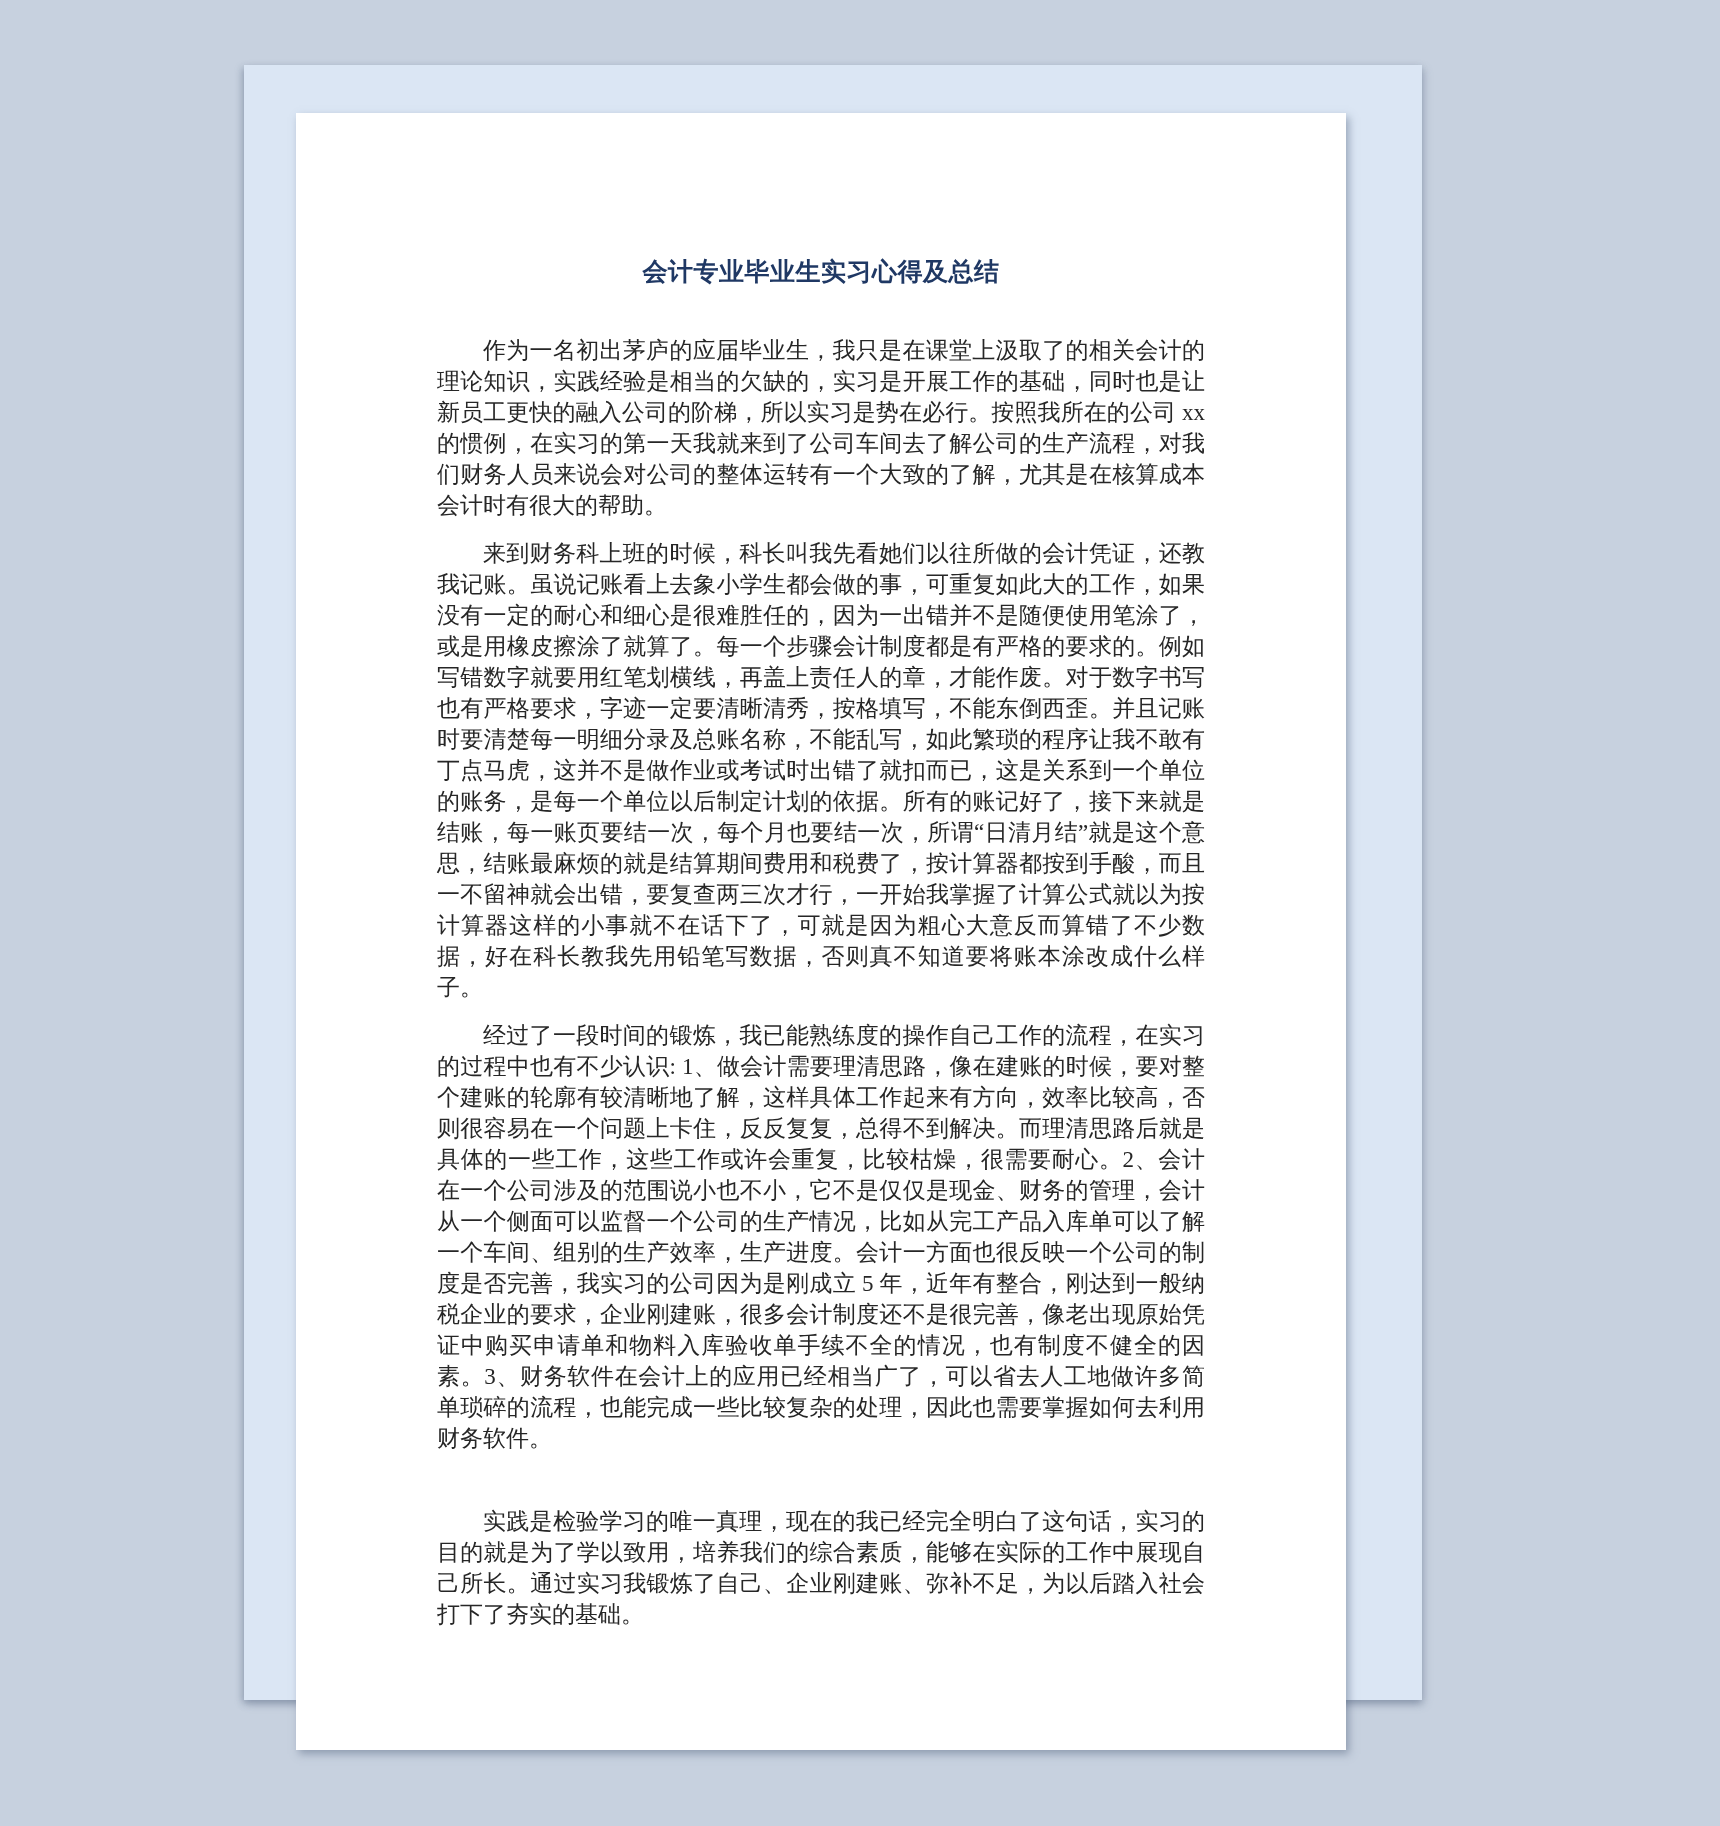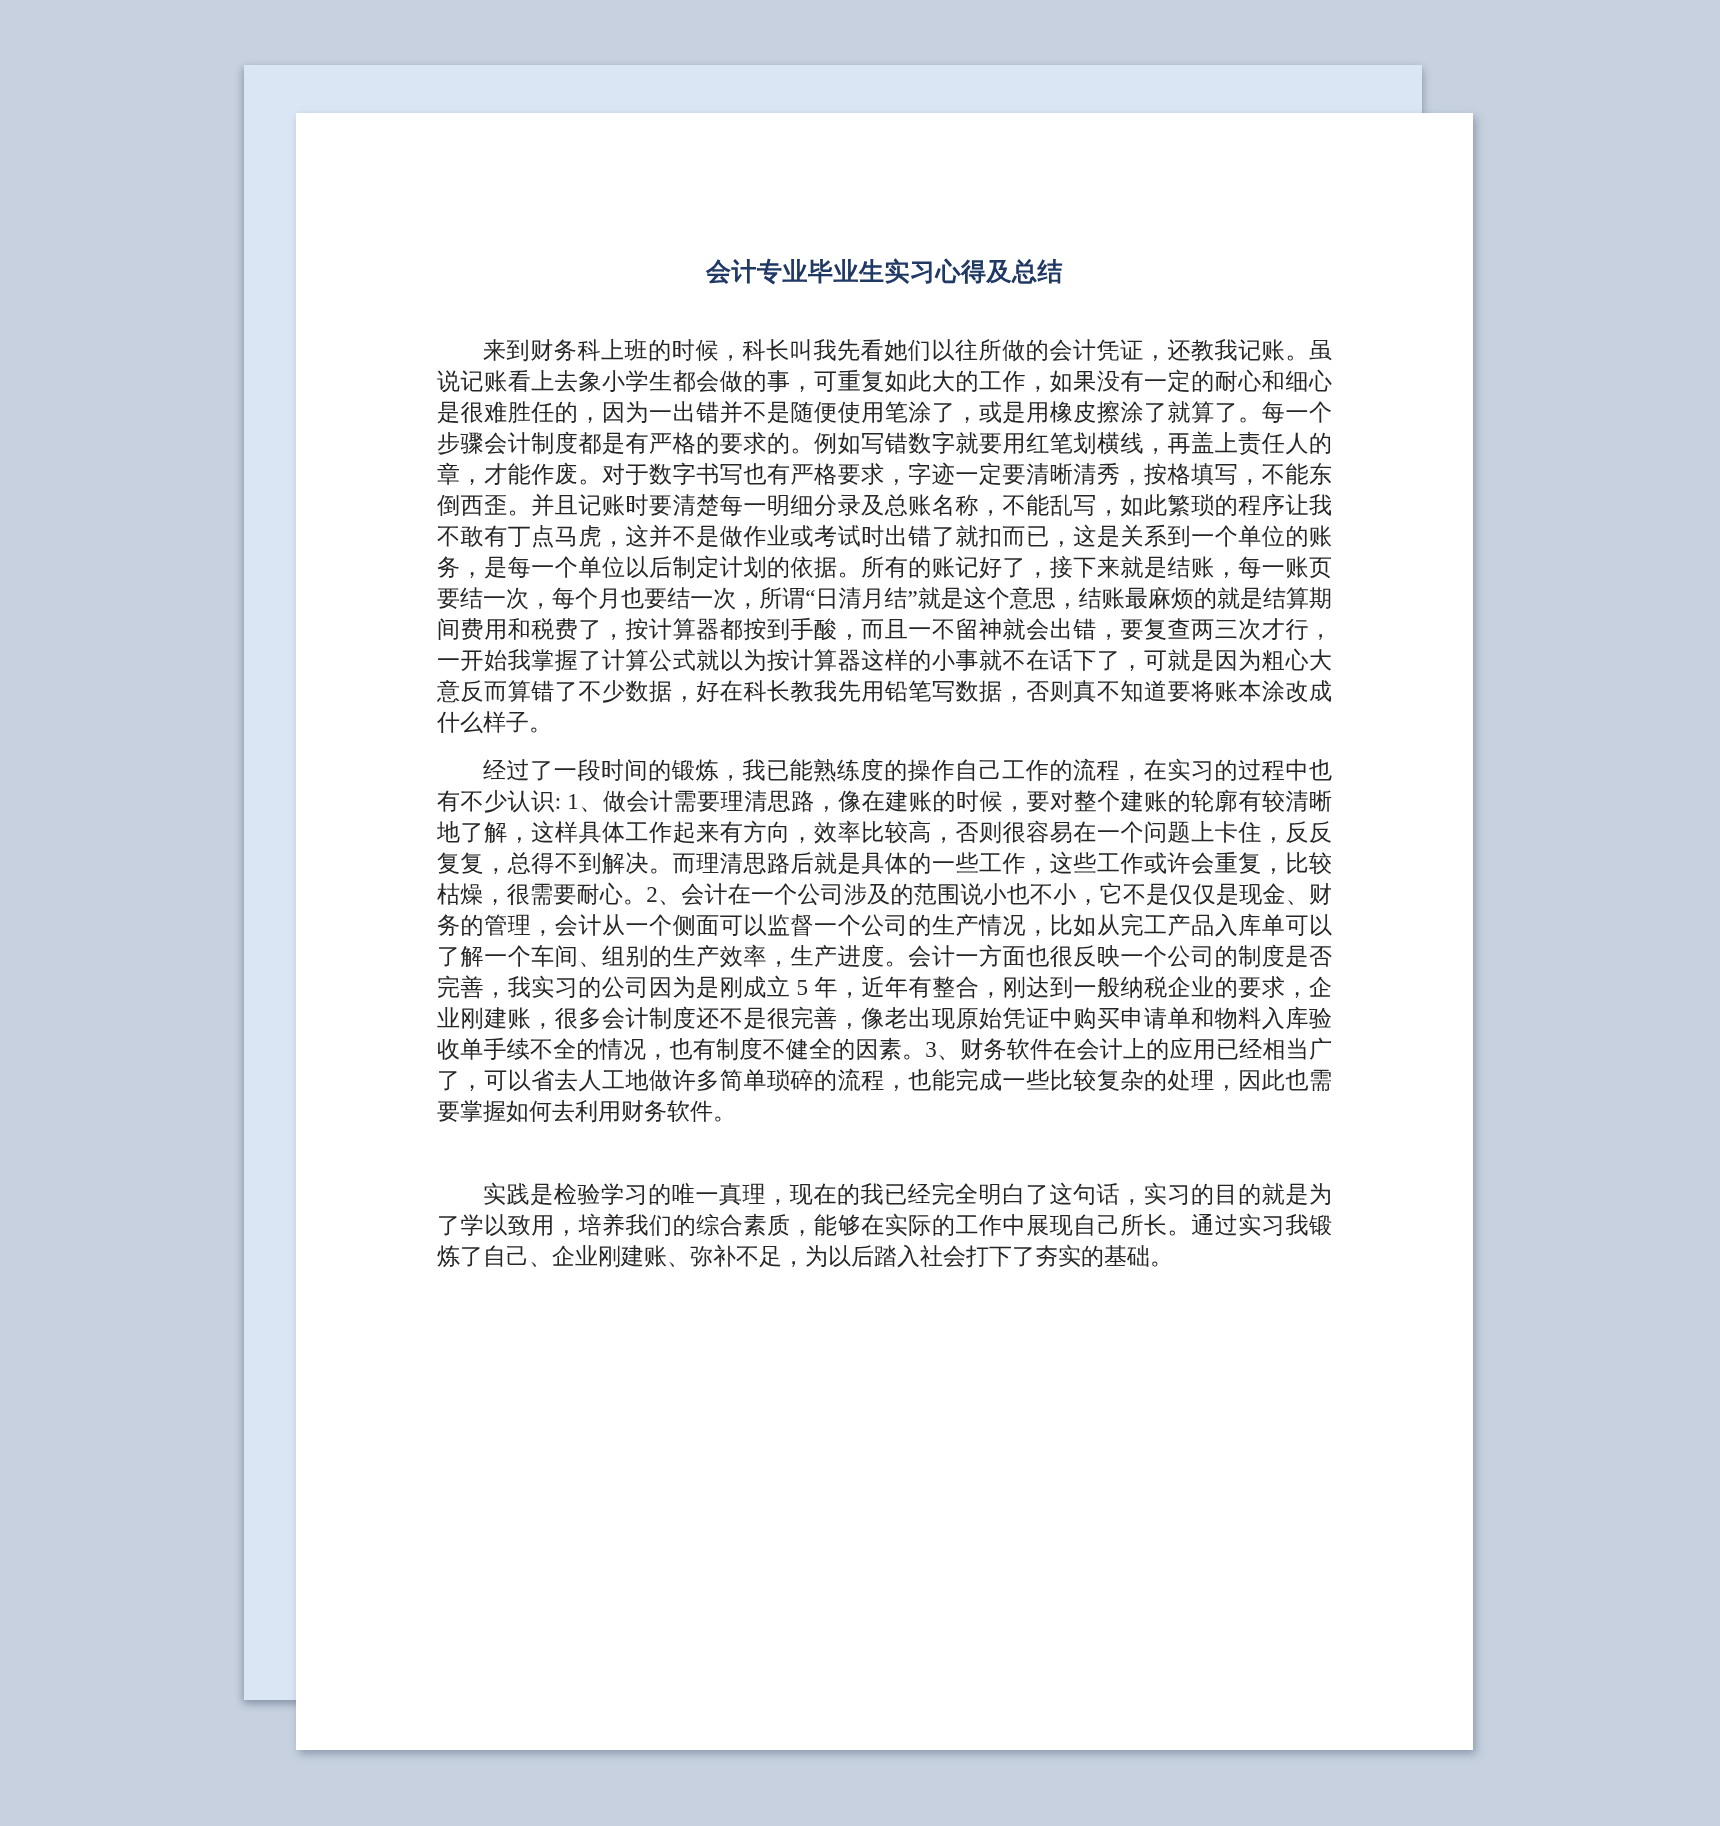--- a/index.html
+++ b/index.html
@@ -28,21 +28,21 @@
     top: 65px;
     width: 1178px;
     height: 1635px;
     background: var(--back-sheet);
     box-shadow: -2px 3px 7px rgba(96, 112, 138, 0.40), 2px 4px 8px rgba(96, 112, 138, 0.35);
   }
   .paper {
     position: absolute;
     left: 296px;
     top: 113px;
-    width: 1177px;
+    width: 1050px;
     height: 1637px;
     background: var(--paper);
     box-shadow: 3px 4px 8px rgba(90, 105, 132, 0.50);
     padding: 142px 141px 16px 141px;
   }
   .doc-title {
     margin: 0 0 46px 0;
     text-align: center;
     font-size: 25px;
     font-weight: bold;
@@ -64,19 +64,20 @@
   }
 </style>
 </head>
 <body>
 
 <div class="back-sheet"></div>
 
 <div class="paper">
   <h1 class="doc-title">会计专业毕业生实习心得及总结</h1>
 
+  <p class="para">作为一名初出茅庐的应届毕业生，我只是在课堂上汲取了的相关会计的理论知识，实践经验是相当的欠缺的，实习是开展工作的基础，同时也是让新员工更快的融入公司的阶梯，所以实习是势在必行。按照我所在的公司 xx 的惯例，在实习的第一天我就来到了公司车间去了解公司的生产流程，对我们财务人员来说会对公司的整体运转有一个大致的了解，尤其是在核算成本会计时有很大的帮助。</p>
 
   <p class="para">来到财务科上班的时候，科长叫我先看她们以往所做的会计凭证，还教我记账。虽说记账看上去象小学生都会做的事，可重复如此大的工作，如果没有一定的耐心和细心是很难胜任的，因为一出错并不是随便使用笔涂了，或是用橡皮擦涂了就算了。每一个步骤会计制度都是有严格的要求的。例如写错数字就要用红笔划横线，再盖上责任人的章，才能作废。对于数字书写也有严格要求，字迹一定要清晰清秀，按格填写，不能东倒西歪。并且记账时要清楚每一明细分录及总账名称，不能乱写，如此繁琐的程序让我不敢有丁点马虎，这并不是做作业或考试时出错了就扣而已，这是关系到一个单位的账务，是每一个单位以后制定计划的依据。所有的账记好了，接下来就是结账，每一账页要结一次，每个月也要结一次，所谓“日清月结”就是这个意思，结账最麻烦的就是结算期间费用和税费了，按计算器都按到手酸，而且一不留神就会出错，要复查两三次才行，一开始我掌握了计算公式就以为按计算器这样的小事就不在话下了，可就是因为粗心大意反而算错了不少数据，好在科长教我先用铅笔写数据，否则真不知道要将账本涂改成什么样子。</p>
 
   <p class="para">经过了一段时间的锻炼，我已能熟练度的操作自己工作的流程，在实习的过程中也有不少认识: 1、做会计需要理清思路，像在建账的时候，要对整个建账的轮廓有较清晰地了解，这样具体工作起来有方向，效率比较高，否则很容易在一个问题上卡住，反反复复，总得不到解决。而理清思路后就是具体的一些工作，这些工作或许会重复，比较枯燥，很需要耐心。2、会计在一个公司涉及的范围说小也不小，它不是仅仅是现金、财务的管理，会计从一个侧面可以监督一个公司的生产情况，比如从完工产品入库单可以了解一个车间、组别的生产效率，生产进度。会计一方面也很反映一个公司的制度是否完善，我实习的公司因为是刚成立 5 年，近年有整合，刚达到一般纳税企业的要求，企业刚建账，很多会计制度还不是很完善，像老出现原始凭证中购买申请单和物料入库验收单手续不全的情况，也有制度不健全的因素。3、财务软件在会计上的应用已经相当广了，可以省去人工地做许多简单琐碎的流程，也能完成一些比较复杂的处理，因此也需要掌握如何去利用财务软件。</p>
 
   <p class="para para-last">实践是检验学习的唯一真理，现在的我已经完全明白了这句话，实习的目的就是为了学以致用，培养我们的综合素质，能够在实际的工作中展现自己所长。通过实习我锻炼了自己、企业刚建账、弥补不足，为以后踏入社会打下了夯实的基础。</p>
 </div>
 
 </body></html>

